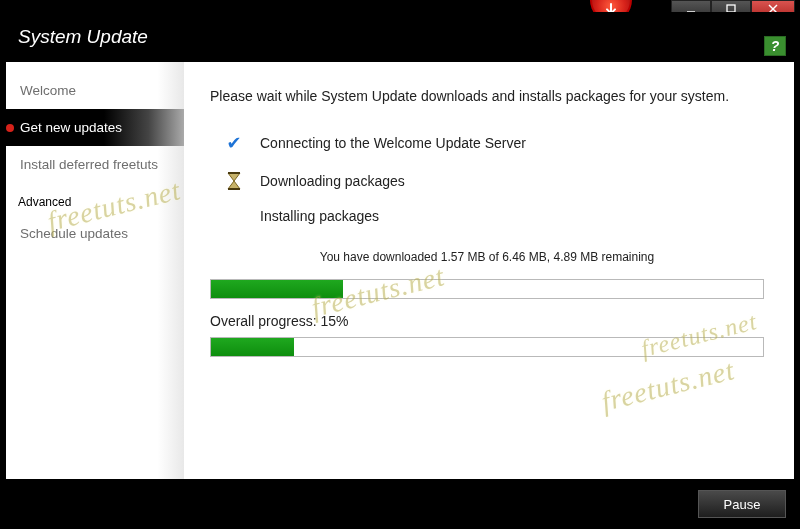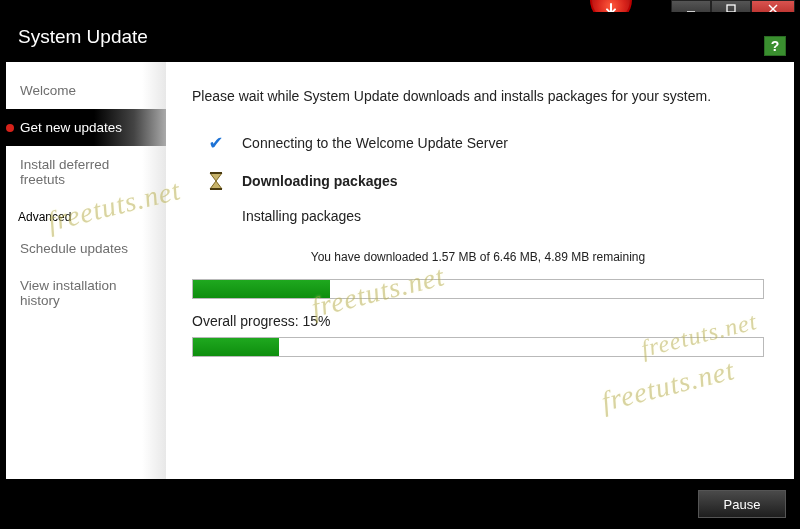--- a/index.html
+++ b/index.html
@@ -10,40 +10,40 @@
   .chrome { position: absolute; top: 0; left: 0; right: 0; height: 12px; background: #000; }
   .chrome-buttons { position: absolute; top: 0; right: 5px; display: flex; gap: 0; }
   .chrome-btn { width: 40px; height: 18px; background: linear-gradient(#555,#333); border: 1px solid #222; display:flex; align-items:center; justify-content:center; color:#fff; font-size:10px; cursor:pointer; }
   .chrome-btn.close { background: linear-gradient(#d9534f,#b52b27); width: 44px; }
   .chrome-btn svg { width:10px; height:10px; }
 
   .brand-badge { position:absolute; top:0; left:590px; width:42px; height:22px; background: radial-gradient(circle at 50% 30%, #ff5a3c 0%, #d6221a 60%, #a60f0f 100%); border-radius:0 0 50% 50%/0 0 100% 100%; display:flex; align-items:center; justify-content:center; color:#fff; border:2px solid #b00; border-top:none;}
   .brand-badge svg{ width:16px; height:16px; }
 
   
-  .titlebar { position:absolute; top:12px; left:0; right:0; height:50px; background:#000; color:#fff; display:flex; align-items:center; padding:0 18px; }
+  .titlebar { position:absolute; top:12px; left:0; right:0; height:50px; background:#000; color:#fff; display:flex; align-items:center; padding:0 18px;font-style:italic; }
   .titlebar h1 { font-weight:400; font-size:19px; }
   .help-icon { position:absolute; right:14px; top:24px; width:22px; height:20px; background:#3a8f2f; border:1px solid #2b6b23; display:flex; align-items:center; justify-content:center; color:#fff; font-size:14px; font-weight:bold; cursor:pointer; box-shadow: 1px 1px 0 #000;}
 
   
   .panel { position:absolute; top:62px; left:6px; right:6px; bottom:50px; background:#fff; display:flex; }
 
   
-  .sidebar { width:160px; background:linear-gradient(to right,#fff 0%,#fff 85%,#e8e8e8 100%); padding-top:10px; }
+  .sidebar { width:178px; background:linear-gradient(to right,#fff 0%,#fff 85%,#e8e8e8 100%); padding-top:10px; }
   .nav-item { padding:11px 14px; color:#6e6e6e; font-size:13.5px; cursor:pointer; }
   .nav-item.selected { background:linear-gradient(to right,#000 0%,#000 55%,#444 80%,#aaa 100%); color:#fff; position:relative; }
   .nav-item.selected::before{ content:""; position:absolute; left:0; top:50%; transform:translateY(-50%); width:8px; height:8px; background:#d6221a; border-radius:50%; }
   .nav-heading { padding:12px 12px 6px 12px; color:#000; font-weight:400; font-size:12px; }
 
   
   .content { flex:1; padding:26px 30px 10px 26px; color:#222; font-size:14px;border-radius:28px; }
   .intro { margin-bottom:28px; font-size:14px; }
   .steps { margin-left:14px; margin-bottom:26px; }
   .step { display:flex; align-items:center; gap:16px; margin-bottom:18px; font-size:14px; }
-  .step .lbl.bold { font-weight:700; }
+  .step .lbl.bold { font-weight:400; }
   .step .ico { width:20px; display:flex; justify-content:center; }
   .check { color:#1e73d6; font-size:18px; }
   .hourglass svg{ width:14px; height:18px; }
 
   .dl-text { font-size:12px; margin-bottom:15px;text-align:center; }
   .bar-wrap { height:20px; border:1px solid #b9b9b9; background:#fff; margin-bottom:14px; position:relative; }
   .bar-fill { position:absolute; left:0; top:0; bottom:0; background:linear-gradient(#1fa81f,#0e8e0e); }
   .overall-text { font-size:14px; margin-bottom:8px; }
 
   
@@ -93,21 +93,20 @@
 </div>
 
 <div class="panel">
 
   <div class="sidebar">
     <div class="nav-item">Welcome</div>
     <div class="nav-item selected">Get new updates</div>
     <div class="nav-item">Install deferred freetuts</div>
     <div class="nav-heading">Advanced</div>
     <div class="nav-item">Schedule updates</div>
-    <div class="nav-item">View installation history</div>
   </div>
 
   <div class="content">
     <p class="intro">Please wait while System Update downloads and installs packages for your system.</p>
 
     <div class="steps">
       <div class="step">
         <span class="ico check">✔</span>
         <span class="lbl">Connecting to the Welcome Update Server</span>
       </div>

